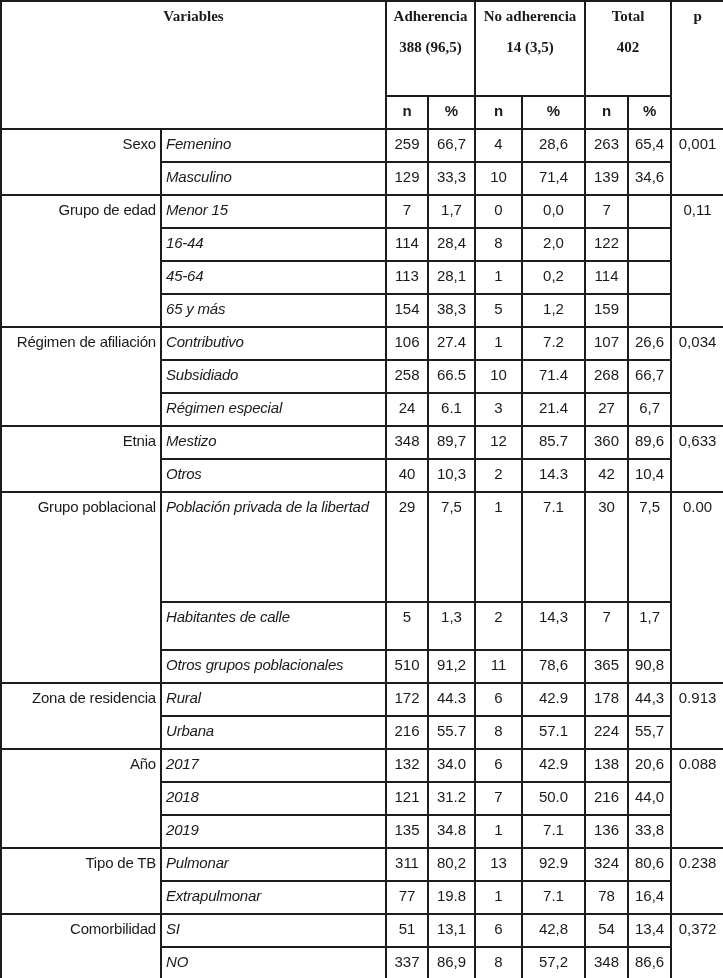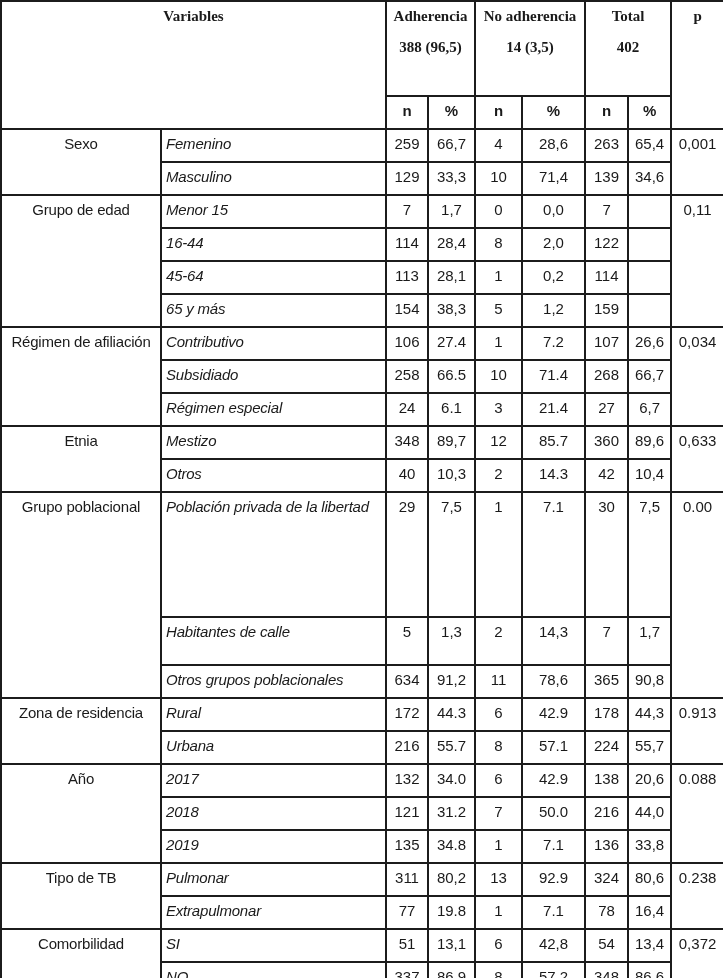--- a/index.html
+++ b/index.html
@@ -28,23 +28,23 @@
     overflow: hidden;
     box-sizing: border-box;
   }
   
   thead th { font-weight: bold; text-align: center; }
   tr.hm { height: 95px; font-family: Liberation Serif, serif; }
   tr.hs { height: 33px; }
   .subhead { margin-top: 12px; }
   
   tbody tr { height: 33px; }
-  tr.t1 { height: 125px; }
+  tr.t1 { height: 110px; }
   tr.t2 { height: 48px; }
-  td.g { text-align: center; padding-left: 6px; white-space: nowrap; letter-spacing: -0.2px; }
+  td.g { text-align: right; padding-left: 6px; white-space: nowrap; letter-spacing: -0.2px; }
   td.l { text-align: left; padding-left: 7px; letter-spacing: -0.2px; font-style: italic; }
   td.n { text-align: center; }
   td.p { text-align: center; border-radius: 9px; }
 </style>
 </head>
 <body>
 
 <div class="page">
 <table class="stats">
   <colgroup>
@@ -212,21 +212,21 @@
       <td class="l">Habitantes de calle</td>
       <td class="n">5</td>
       <td class="n">1,3</td>
       <td class="n">2</td>
       <td class="n">14,3</td>
       <td class="n">7</td>
       <td class="n">1,7</td>
     </tr>
     <tr>
       <td class="l">Otros grupos poblacionales</td>
-      <td class="n">634</td>
+      <td class="n">510</td>
       <td class="n">91,2</td>
       <td class="n">11</td>
       <td class="n">78,6</td>
       <td class="n">365</td>
       <td class="n">90,8</td>
     </tr>
 
     <tr>
       <td class="g" rowspan="2">Zona de residencia</td>
       <td class="l">Rural</td>

